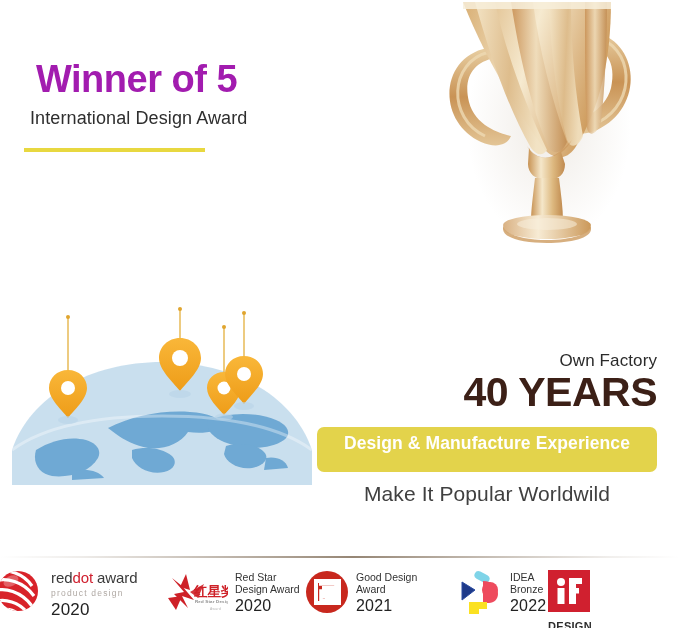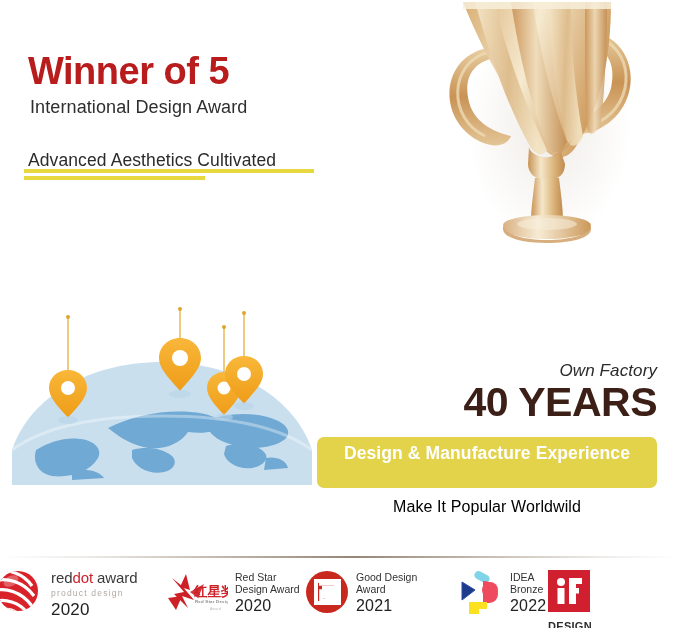--- a/index.html
+++ b/index.html
@@ -8,21 +8,21 @@
     font-family:"Liberation Sans","DejaVu Sans",sans-serif;
     color:#3a2319;
     -webkit-font-smoothing:antialiased;
   }
   .stage{position:absolute;inset:0;background:#fff;}
 
   
   .hero-text{position:absolute;left:28px;top:52px;width:340px;}
   .hero-title{
     font-size:38px;font-weight:bold;line-height:1.04;
-    color:#b91c1c;letter-spacing:-0.5px;margin:0;
+    color:#a21caf;letter-spacing:-0.5px;margin:8px;
   }
   .hero-sub{
     font-size:18px;font-weight:normal;line-height:1.2;
     color:#2e2e2e;margin:5px 0 0 2px;letter-spacing:0.1px;
   }
   .hl-block{position:absolute;left:28px;top:150px;width:330px;}
   .hl-line{position:relative;display:block;margin-bottom:7px;}
   .hl-line .txt{
     position:relative;z-index:2;font-size:17.5px;color:#2b2b2b;
     letter-spacing:0.1px;white-space:nowrap;
@@ -38,33 +38,33 @@
   .trophy-wrap{position:absolute;left:415px;top:-4px;width:250px;height:255px;}
   .trophy-wrap svg{display:block;width:100%;height:100%;}
 
   
   .globe-wrap{position:absolute;left:12px;top:300px;width:300px;height:185px;}
   .globe-wrap svg{display:block;width:100%;height:100%;}
 
   
   .factory{position:absolute;right:22px;top:344px;width:340px;text-align:right;}
   .factory .small{
-    font-size:17px;color:#2b2b2b;line-height:1.1;margin:18px 0 1px 0;letter-spacing:0.1px;font-style:italic;
+    font-size:17px;color:#2b2b2b;line-height:1.1;margin:8px 0 1px 0;letter-spacing:0.1px;
   }
   .factory .big{
     font-size:41px;font-weight:bold;color:#3c2017;line-height:1.0;
     letter-spacing:-0.5px;margin:0;text-align:right;
   }
   .pill{
     display:block;margin-top:14px;background:#E3D34B;border-radius:7px;
-    padding:6px 12px 25px 12px;color:#ffffff;font-size:17.5px;font-weight:bold;
+    padding:6px 12px 19px 12px;color:#ffffff;font-size:17.5px;font-weight:bold;
     text-align:center;letter-spacing:0.1px;line-height:1.15;
   }
   .factory .tagline{
-    font-size:16px;color:#000000;margin:10px 0 0 0;text-align:center;letter-spacing:0.1px;
+    font-size:21px;color:#404040;margin:10px 0 0 0;text-align:center;letter-spacing:0.1px;
   }
 
   
   .divider{
     position:absolute;left:0;top:556px;width:679px;height:2px;
     background:linear-gradient(to right,
       rgba(120,100,78,0) 0%,
       rgba(120,100,78,0.12) 12%,
       rgba(120,100,78,0.55) 38%,
       rgba(120,100,78,0.78) 52%,
@@ -105,24 +105,20 @@
 <body>
 
 <div class="stage">
 
   <div class="hero-text">
     <div class="hero-title">Winner of 5</div>
     <div class="hero-sub">International Design Award</div>
   </div>
 
   <div class="hl-block">
-    <span class="hl-line l1">
-      <span class="bar"></span>
-      <span class="txt">Advanced Aesthetics Cultivated</span>
-    </span>
     <span class="hl-line l2">
       <span class="bar"></span>
     </span>
   </div>
 
   <div class="trophy-wrap">
     <svg viewBox="0 0 250 255" xmlns="http://www.w3.org/2000/svg">
       <defs>
         <linearGradient id="gA" x1="0" y1="0" x2="1" y2="0.3">
           <stop offset="0" stop-color="#D8AE73"></stop>

